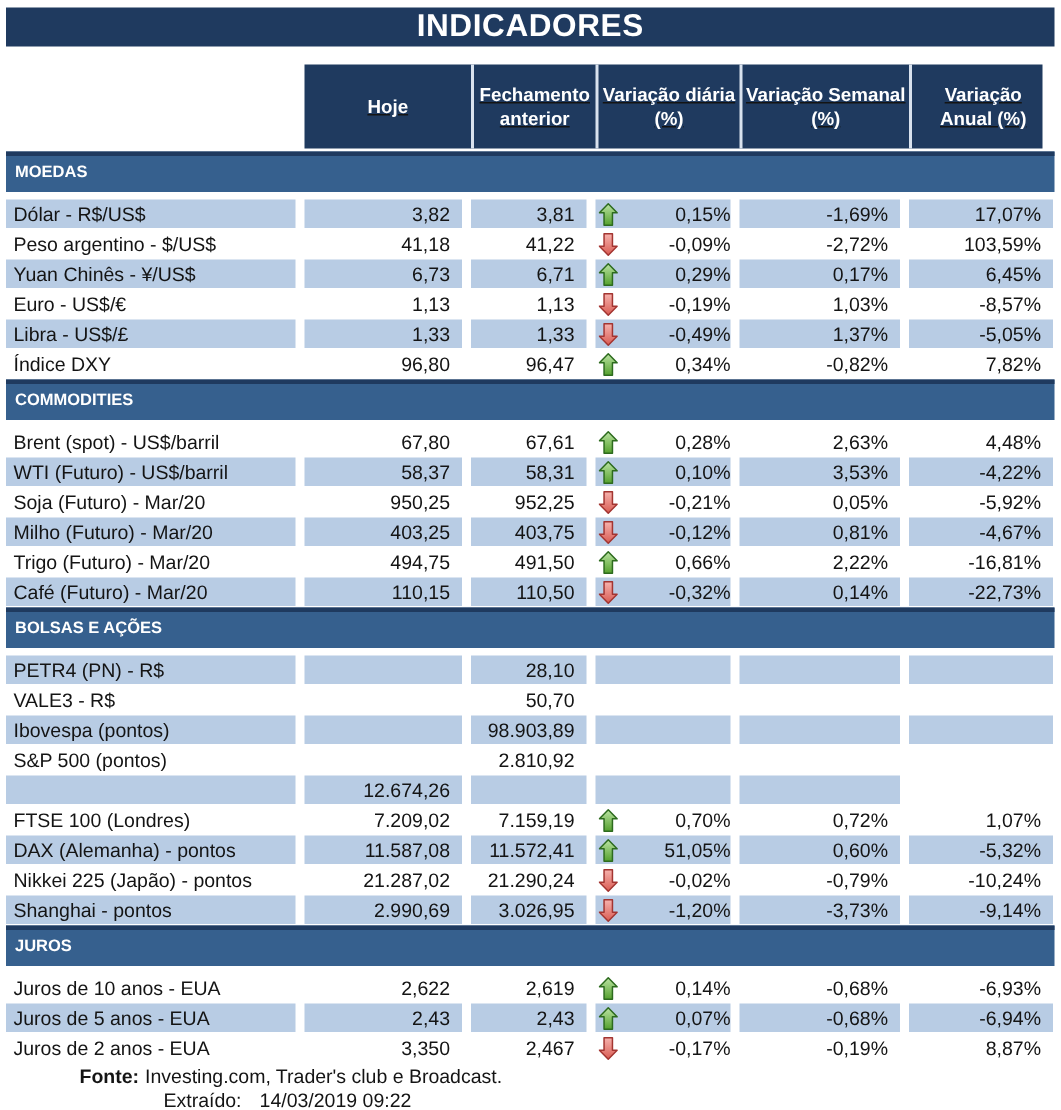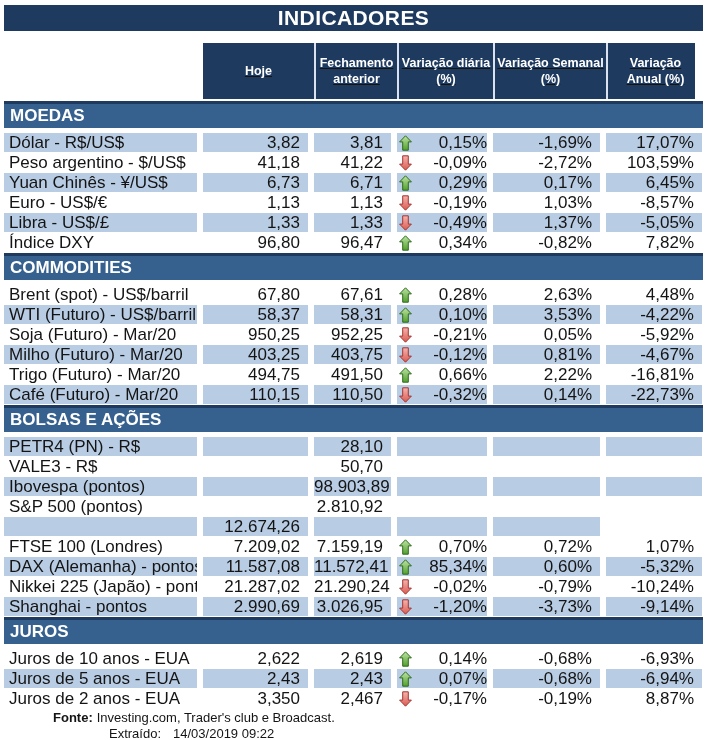--- a/index.html
+++ b/index.html
@@ -7,24 +7,24 @@
   .sheet{margin:5px 4px 0 4px;width:699px;}
   .title-bar{height:26px;background:#1f3a5f;color:#ffffff;font-weight:bold;font-size:21px;
              text-align:center;line-height:26px;letter-spacing:.4px;}
   .col-headers{margin:12px 0 2px 199px;width:492px;height:56px;background:#1f3a5f;
                display:grid;grid-template-columns:111px 83px 96px 113px 97px;text-decoration:underline;}
   .col-h{box-sizing:border-box;display:flex;align-items:center;justify-content:center;
          text-align:center;color:#ffffff;font-weight:bold;font-size:12.5px;line-height:1.3;
          white-space:pre-line;border-left:2px solid #d9e2ee;}
   .col-h:first-child{border-left:none;}
   .section-bar{height:24px;background:#36608e;border-top:3px solid #1f3a5f;color:#ffffff;
-               font-weight:bold;font-size:17px;line-height:23px;padding-left:6px;
+               font-weight:bold;font-size:11px;line-height:23px;padding-left:6px;
                margin-bottom:5px;box-sizing:content-box;}
   .row{display:grid;grid-template-columns:193px 105px 77px 90px 107px 96px;column-gap:6px;
-       height:19px;margin-bottom:1px;font-size:17px;line-height:19px;}
+       height:19px;margin-bottom:1px;font-size:13px;line-height:19px;}
   .row.blue > div{background:#b8cce4;}
   .cell-label{padding-left:5px;white-space:nowrap;overflow:hidden;}
   .num{text-align:right;padding-right:8px;white-space:nowrap;}
   .cell-diaria{display:flex;justify-content:space-between;align-items:center;padding:0 0 0 2px;}
   .arrow{display:inline-flex;width:14px;height:16px;align-items:center;}
   .arrow svg{display:block;}
   .footer{margin-top:2px;font-size:13px;line-height:16px;}
   .fonte{padding-left:3px;}
   .fonte .b{font-weight:bold;padding-left:46px;}
   .fonte .t{margin-left:4px;}
@@ -318,21 +318,21 @@
       <div class="row blue">
         <div class="cell-label">DAX (Alemanha) - pontos</div>
         <div class="num">11.587,08</div>
         <div class="num">11.572,41</div>
         <div class="cell-diaria">
           <span class="arrow">
             <svg width="13" height="16" viewBox="0 0 13 16">
               <path d="M6.5 .8 L12.4 6.9 L9.3 6.9 L9.3 15.2 L3.7 15.2 L3.7 6.9 L.6 6.9 Z" fill="url(#gup)" stroke="#2d6b1e" stroke-width="1" stroke-linejoin="round"></path>
             </svg>
           </span>
-          <span>85,34%</span>
+          <span>51,05%</span>
         </div>
         <div class="num">0,60%</div>
         <div class="num">-5,32%</div>
       </div>
       <div class="row">
         <div class="cell-label">Nikkei 225 (Japão) - pontos</div>
         <div class="num">21.287,02</div>
         <div class="num">21.290,24</div>
         <div class="cell-diaria">
           <span class="arrow">

